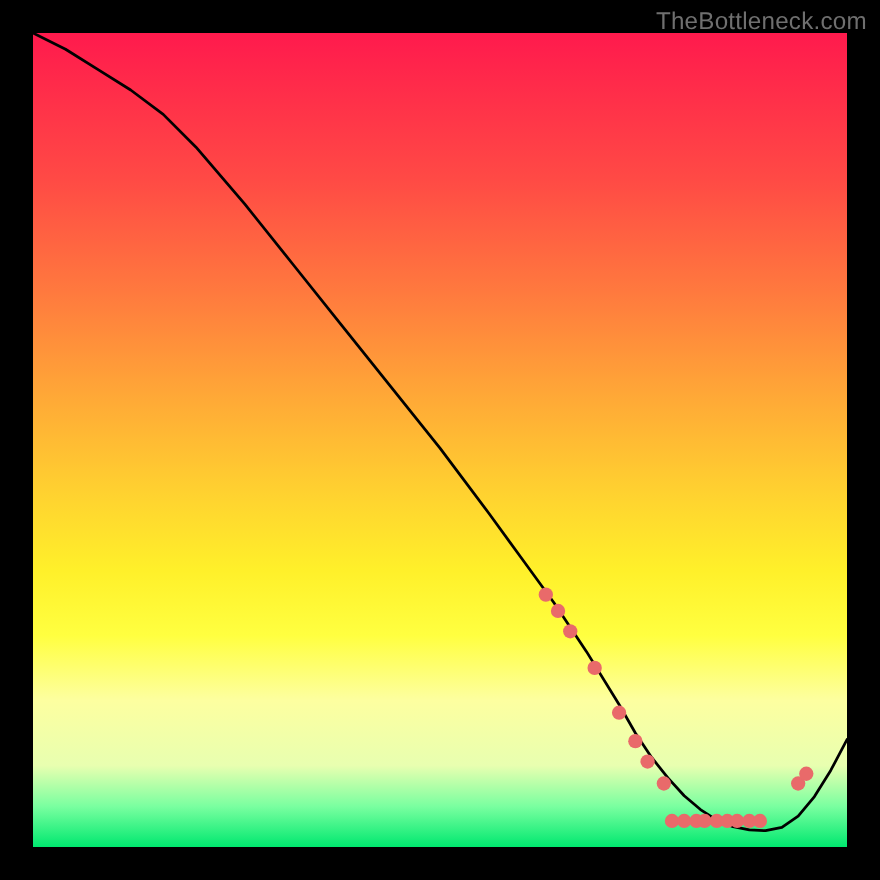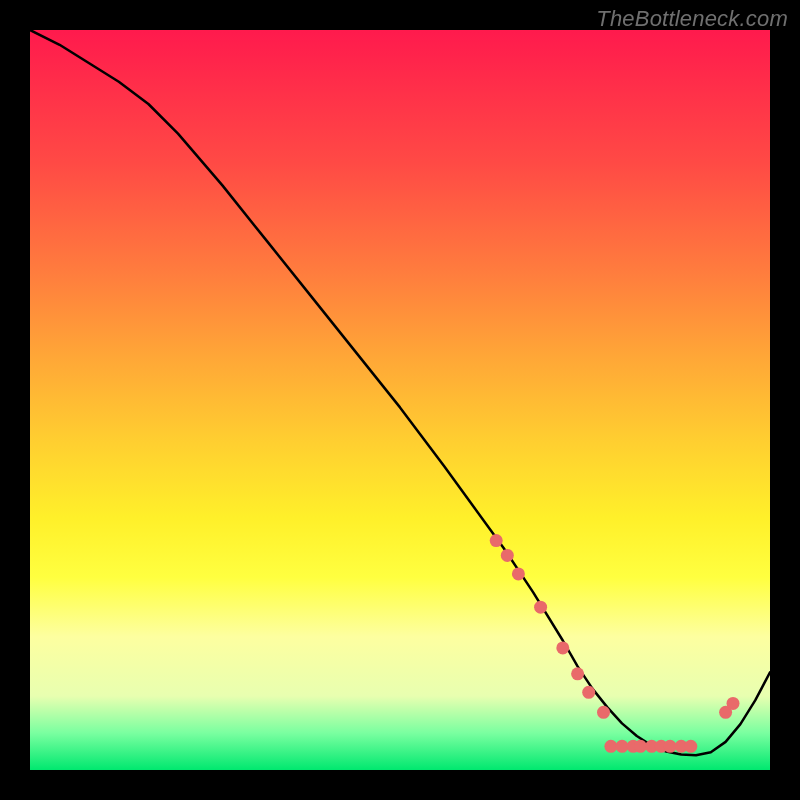--- a/index.html
+++ b/index.html
@@ -9,21 +9,20 @@
     height: 800px;
     background: #000;
     overflow: hidden;
     font-family: Arial, Helvetica, sans-serif;
   }
   .frame {
     position: relative;
     width: 800px;
     height: 800px;
     background: #000;
-    font-style: italic;
   }
   .plot {
     position: absolute;
     left: 30px;
     top: 30px;
     width: 740px;
     height: 740px;
     
     background: linear-gradient(to bottom,
       #ff1a4d 0%,

